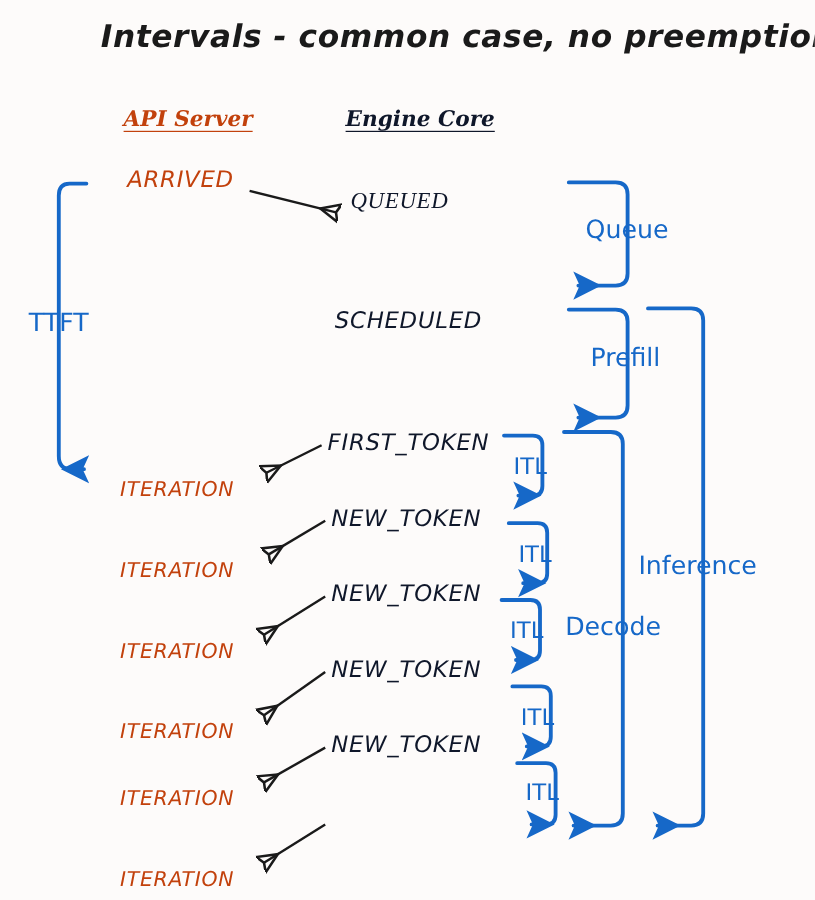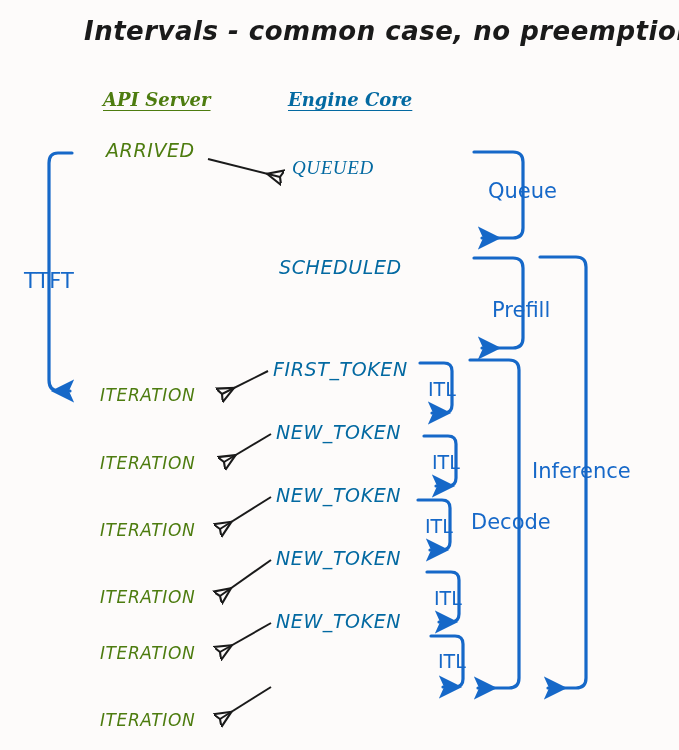--- a/index.html
+++ b/index.html
@@ -22,31 +22,31 @@
   }
 
   
   .colhead{
     font-family:"DejaVu Serif", serif;
     font-style:italic;font-weight:bold;
     font-size:18px;
     text-decoration:underline;
     text-underline-offset:4px;
   }
-  .orange{color:#4d7c0f;}
-  .red{color:#0369a1;}
+  .orange{color:#c2410c;}
+  .red{color:#0f172a;}
 
   
   .state{
     font-family:"DejaVu Sans", sans-serif;
     font-style:italic;font-weight:normal;
     font-size:19px;
     letter-spacing:.6px;
   }
-  .state.small{font-size:17px;}
+  .state.small{font-size:17px;margin-top:13px;}
 
   
   .bl{
     font-family:"DejaVu Sans", sans-serif;
     font-size:21px;color:#1668c8;font-style:normal;
   }
   .bl.itl{font-size:19px;}
 
   svg{position:absolute;left:0;top:0;overflow:visible;}
 </style>
@@ -71,23 +71,23 @@
 
   <div class="lbl state red" style="left:292px;top:158px;font-family:Liberation Serif, serif;">QUEUED</div>
   <div class="lbl state red" style="left:273px;top:360px;">FIRST_TOKEN</div>
 
   <div class="lbl state red" style="left:279px;top:258px;">SCHEDULED</div>
   <div class="lbl state red" style="left:276px;top:423px;">NEW_TOKEN</div>
   <div class="lbl state red" style="left:276px;top:486px;">NEW_TOKEN</div>
   <div class="lbl state red" style="left:276px;top:549px;">NEW_TOKEN</div>
   <div class="lbl state red" style="left:276px;top:612px;">NEW_TOKEN</div>
 
-  <div class="lbl bl" style="left:24px;top:259px;margin-top:12px;">TTFT</div>
+  <div class="lbl bl" style="left:24px;top:259px;">TTFT</div>
   <div class="lbl bl" style="left:488px;top:181px;">Queue</div>
-  <div class="lbl bl" style="left:492px;top:288px;margin-top:12px;">Prefill</div>
+  <div class="lbl bl" style="left:492px;top:288px;">Prefill</div>
   <div class="lbl bl" style="left:471px;top:512px;">Decode</div>
   <div class="lbl bl" style="left:532px;top:461px;">Inference</div>
 
   <div class="lbl bl itl" style="left:428px;top:380px;">ITL</div>
   <div class="lbl bl itl" style="left:432px;top:453px;">ITL</div>
   <div class="lbl bl itl" style="left:425px;top:517px;">ITL</div>
   <div class="lbl bl itl" style="left:434px;top:589px;">ITL</div>
   <div class="lbl bl itl" style="left:438px;top:652px;">ITL</div>
 
   <svg width="679" height="750" viewBox="0 0 679 750">

